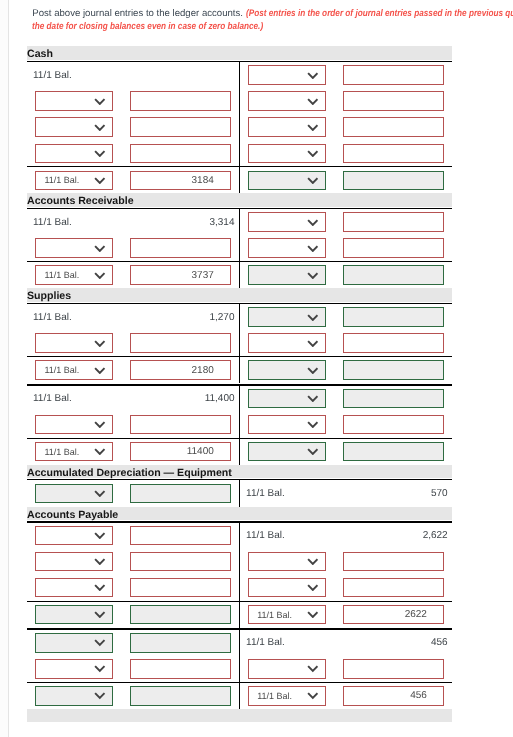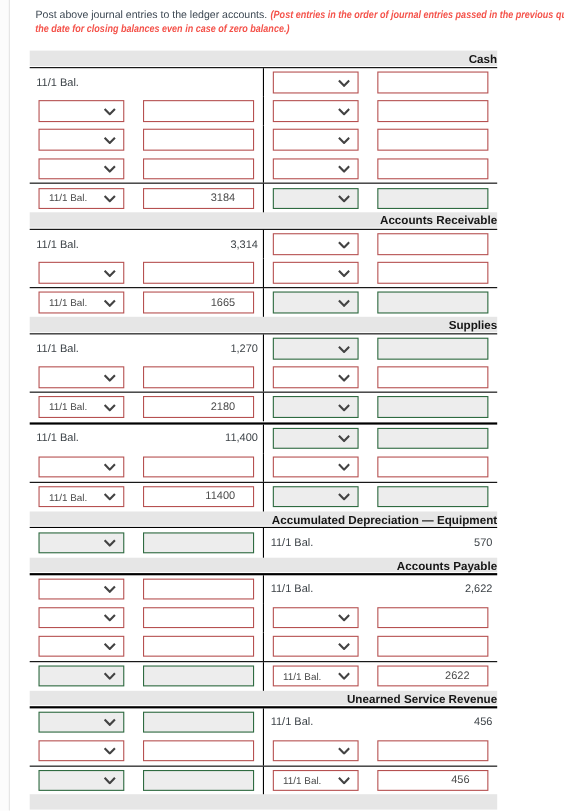--- a/index.html
+++ b/index.html
@@ -11,21 +11,21 @@
     text-rendering:geometricPrecision;
   }
   #page{position:relative;width:513px;height:737px;background:#fff;}
   #gutter{position:absolute;left:0;top:0;width:8px;height:737px;background:#fcfcfc;border-right:1px solid #e4e4e4;}
   #instruction{position:absolute;left:32.3px;top:8.3px;width:600px;font-size:9.6px;color:#3d4853;line-height:12.6px;white-space:nowrap;}
   #instruction .hl{color:#f4524a;font-style:italic;font-weight:bold;display:inline-block;transform:scaleX(0.855);transform-origin:left center;}
   #instruction .l2{display:block;}
   #ledger{position:absolute;left:27px;top:46.2px;width:425px;}
 
   .acct{width:425px;}
-  .acct-head{height:13.6px;background:#e6e6e6;text-align:right;font-size:10.6px;font-weight:bold;color:#161616;line-height:16.2px;}
+  .acct-head{height:13.6px;background:#e6e6e6;text-align:left;font-size:10.6px;font-weight:bold;color:#161616;line-height:16.2px;}
   .hline{height:1.5px;background:#000;margin-top:0.9px;}
   .row{position:relative;height:26.05px;}
   .row.total{box-sizing:border-box;border-top:1.3px solid #000;height:26.88px;}
   .inner{position:relative;height:100%;}
   .vdiv{position:absolute;left:211.8px;top:0;width:1.3px;height:100%;background:#000;}
 
   .txt{position:absolute;font-size:10px;color:#3d4348;top:0;bottom:0;display:flex;align-items:center;}
   .txt.d1{left:6px;}
   .txt.a1{left:96px;width:111.5px;justify-content:flex-end;}
   .txt.d2{left:219.1px;}
@@ -181,21 +181,21 @@
           </div>
         </div>
         <div class="row total">
           <div class="inner">
             <div class="fi sel s1">
               <span class="lbl">11/1 Bal.</span>
               <span class="chev"><svg width="11.6" height="7.2" viewBox="0 0 11.6 7.2">
                   <path d="M1.1 1.15 L5.8 5.95 L10.5 1.15" fill="none" stroke="#434343" stroke-width="1.95" stroke-linecap="butt" stroke-linejoin="miter"></path>
                 </svg></span>
             </div>
-            <div class="fi inp i1">1665</div>
+            <div class="fi inp i1">3737</div>
             <div class="vdiv"></div>
             <div class="fi sel s2 ok">
               <span class="lbl"></span>
               <span class="chev"><svg width="11.6" height="7.2" viewBox="0 0 11.6 7.2">
                   <path d="M1.1 1.15 L5.8 5.95 L10.5 1.15" fill="none" stroke="#434343" stroke-width="1.95" stroke-linecap="butt" stroke-linejoin="miter"></path>
                 </svg></span>
             </div>
             <div class="fi inp i2 ok"></div>
           </div>
         </div>
@@ -398,21 +398,20 @@
               <span class="lbl">11/1 Bal.</span>
               <span class="chev"><svg width="11.6" height="7.2" viewBox="0 0 11.6 7.2">
                   <path d="M1.1 1.15 L5.8 5.95 L10.5 1.15" fill="none" stroke="#434343" stroke-width="1.95" stroke-linecap="butt" stroke-linejoin="miter"></path>
                 </svg></span>
             </div>
             <div class="fi inp i2">2622</div>
           </div>
         </div>
       </div>
       <div class="acct">
-        <div class="acct-head">Unearned Service Revenue</div>
         <div class="hline"></div>
         <div class="row">
           <div class="inner">
             <div class="fi sel s1 ok">
               <span class="lbl"></span>
               <span class="chev"><svg width="11.6" height="7.2" viewBox="0 0 11.6 7.2">
                   <path d="M1.1 1.15 L5.8 5.95 L10.5 1.15" fill="none" stroke="#434343" stroke-width="1.95" stroke-linecap="butt" stroke-linejoin="miter"></path>
                 </svg></span>
             </div>
             <div class="fi inp i1 ok"></div>

